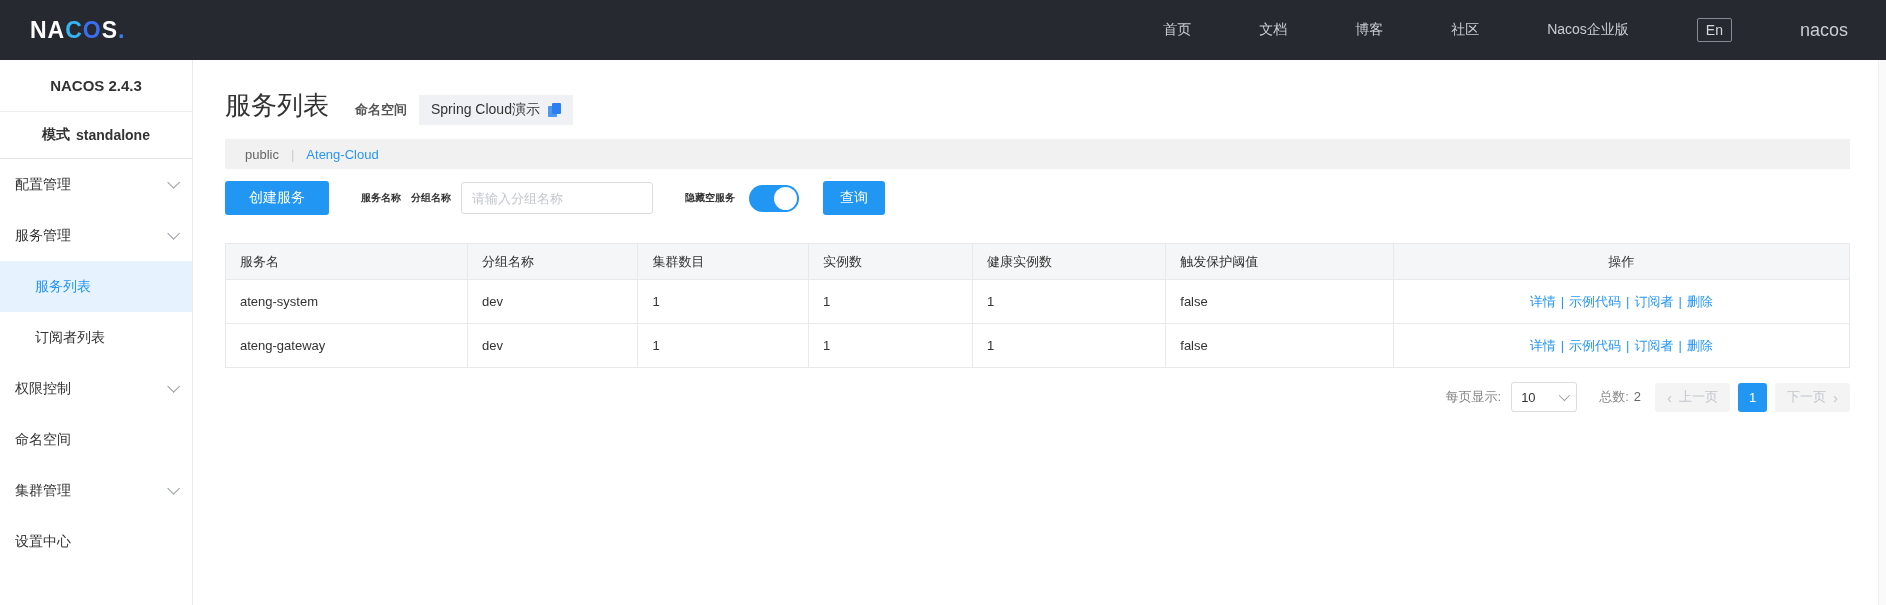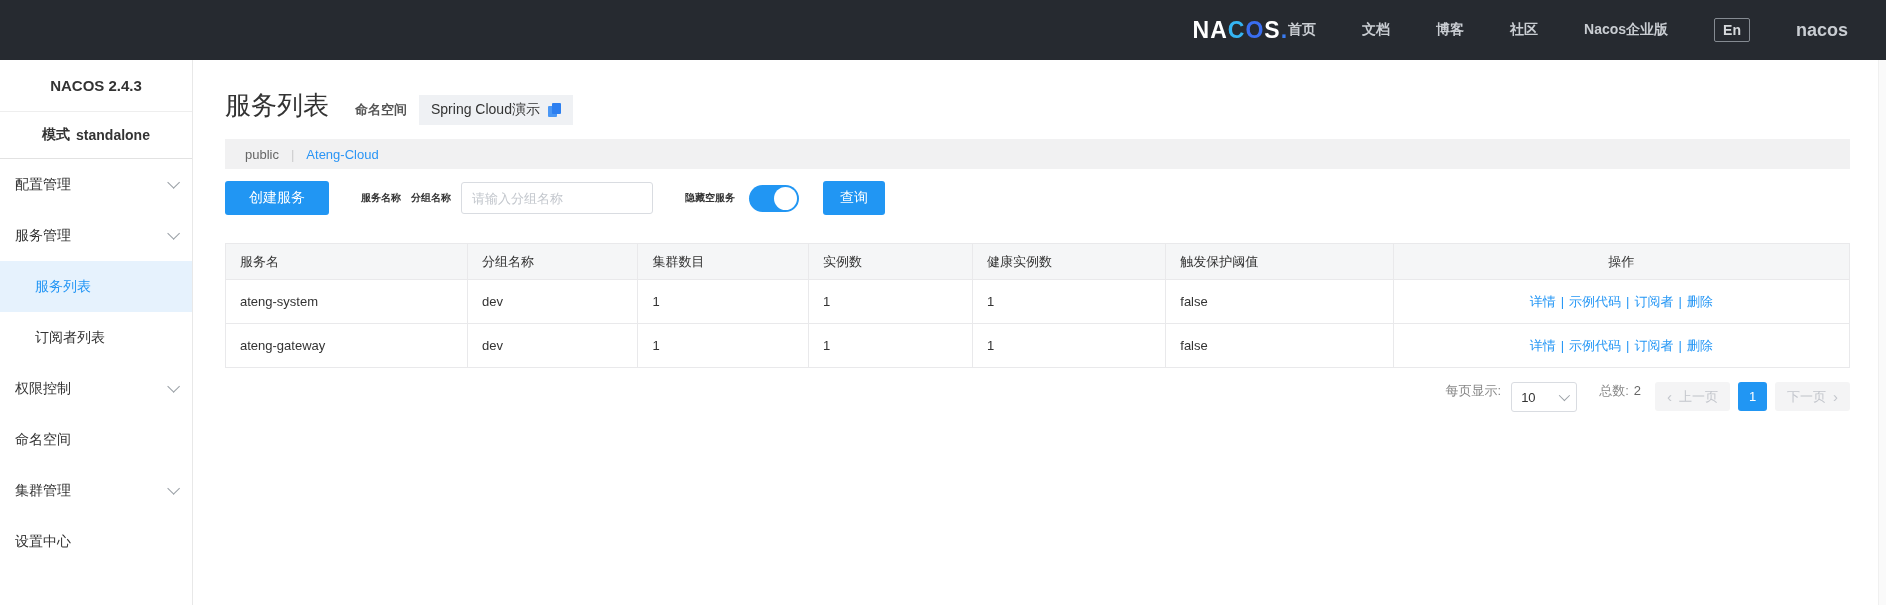--- a/index.html
+++ b/index.html
@@ -1,26 +1,26 @@
 <!DOCTYPE html>
 <html><head>
 <meta charset="utf-8">
 <style>
   * { margin:0; padding:0; box-sizing:border-box; }
   html,body { width:1886px; height:605px; overflow:hidden; background:#fff;
     font-family:"Liberation Sans","DejaVu Sans",sans-serif; color:#333; }
 
   
   .topbar { position:relative; height:60px; background:#262a30; display:flex;
-    align-items:center; justify-content:flex-end; padding:0 38px 0 30px; }
+    align-items:center; justify-content:space-between; padding:0 38px 0 30px; }
   .logo { font-size:23px; font-weight:bold; letter-spacing:1px; color:#fff; cursor:pointer; }
   .logo .c1 { color:#35b5f3; }
   .logo .c2 { color:#3a6ef0; }
   .logo .dot { color:#3a7bf0; }
-  .top-nav { display:flex; align-items:center; gap:46px;font-weight:bold; }
+  .top-nav { display:flex; align-items:center; gap:68px; }
   .top-nav a { color:#c9cdd2; font-size:14px; text-decoration:none; cursor:pointer; }
   .lang-box { color:#d6d9dc; font-size:14px; border:1px solid #858b92; border-radius:2px;
     padding:3px 8px; cursor:pointer; }
   .user-name { color:#c9cdd2; font-size:18px; cursor:pointer; }
 
   
   .layout { display:flex; height:545px; }
   aside { width:193px; border-right:1px solid #e8e8e8; background:#fff; flex-shrink:0; }
   .side-ver { height:52px; display:flex; align-items:center; justify-content:center;
     font-size:15px; font-weight:bold; border-bottom:1px solid #eee; }
@@ -70,21 +70,21 @@
   
   table { margin-top:28px; width:100%; border-collapse:collapse; font-size:13px; }
   th, td { border:1px solid #e9e9eb; padding:0 14px; text-align:left; }
   thead th { background:#f5f6f7; height:36px; font-weight:normal; color:#333; }
   tbody td { height:44px; color:#333; background:#fff; }
   th.ops, td.ops { text-align:center; }
   td.ops a { color:#2496f5; text-decoration:none; cursor:pointer; }
   td.ops .sep { color:#2496f5; margin:0 5px; }
 
   
-  .pagination { margin-top:14px; display:flex; justify-content:flex-end; }
+  .pagination { margin-top:14px; display:flex; align-items:center; justify-content:flex-end; }
   .pg-size-label { font-size:13px; color:#888; }
   .pg-select { margin-left:10px; width:66px; height:30px; border:1px solid #d9dce1;
     border-radius:3px; display:flex; align-items:center; justify-content:space-between;
     padding:0 9px; cursor:pointer; background:#fff; }
   .pg-select .val { font-size:13px; color:#333; }
   .sel-chev { width:8px; height:8px; border-right:1px solid #9aa0a6; border-bottom:1px solid #9aa0a6;
     transform:rotate(45deg) translateY(-2px); }
   .pg-total { margin-left:22px; font-size:13px; color:#888; }
   .pg-total b { font-weight:normal; color:#666; margin-left:5px; }
   .pg-btn { margin-left:14px; height:29px; padding:0 12px; background:#f4f4f5; border-radius:3px;

